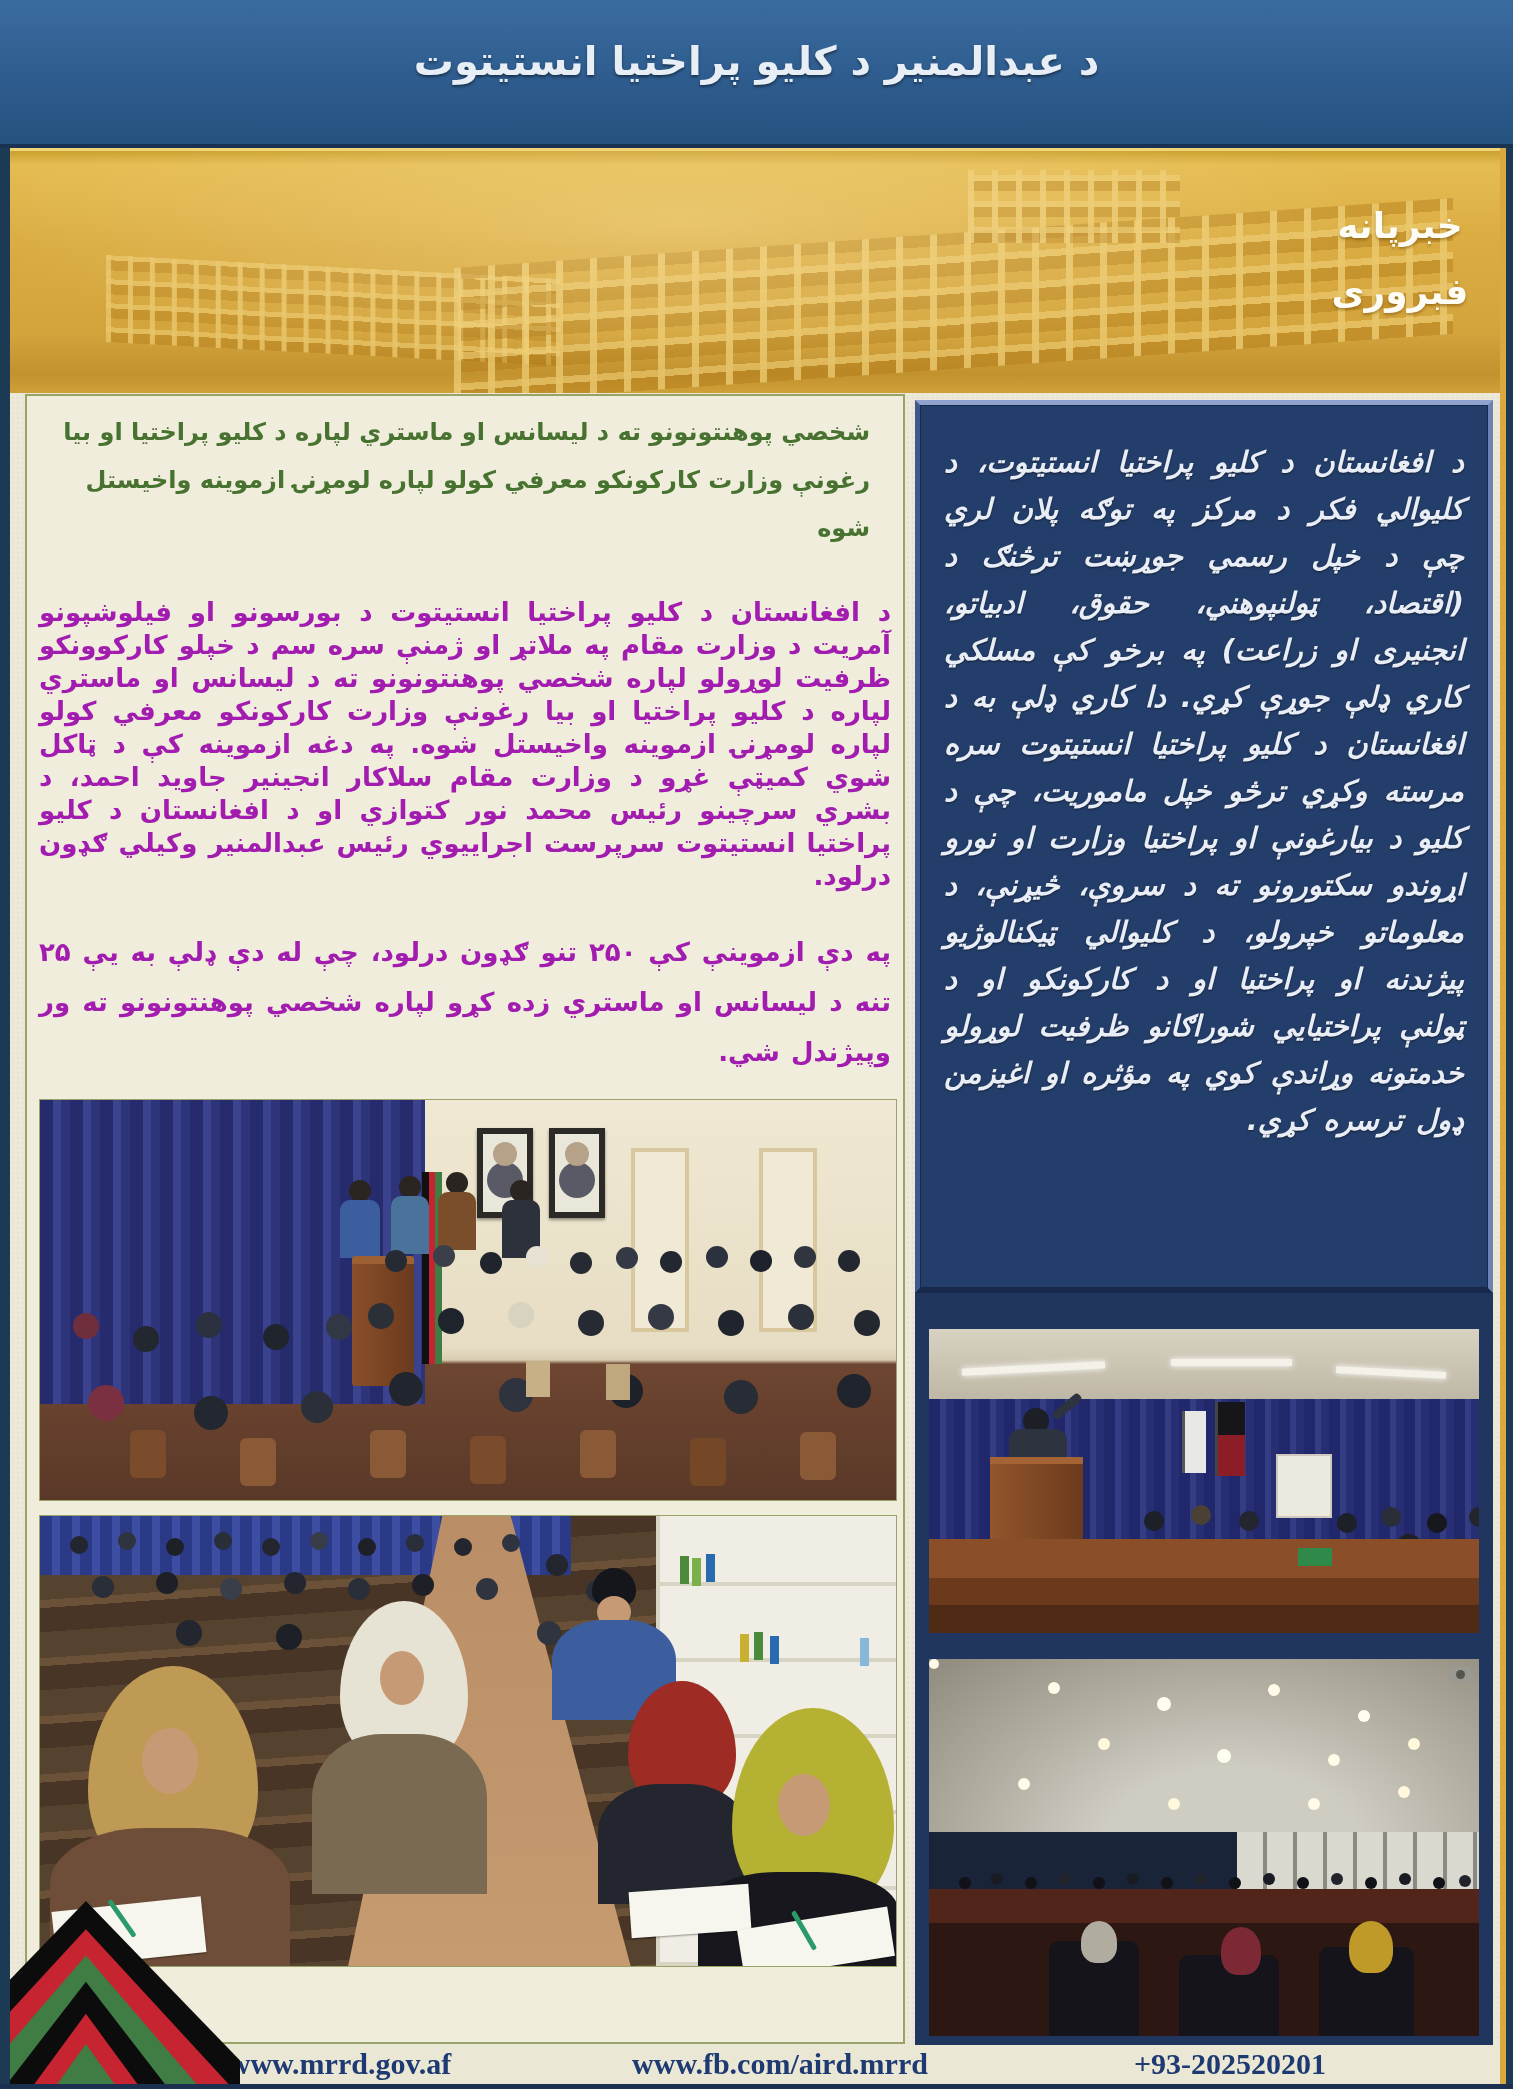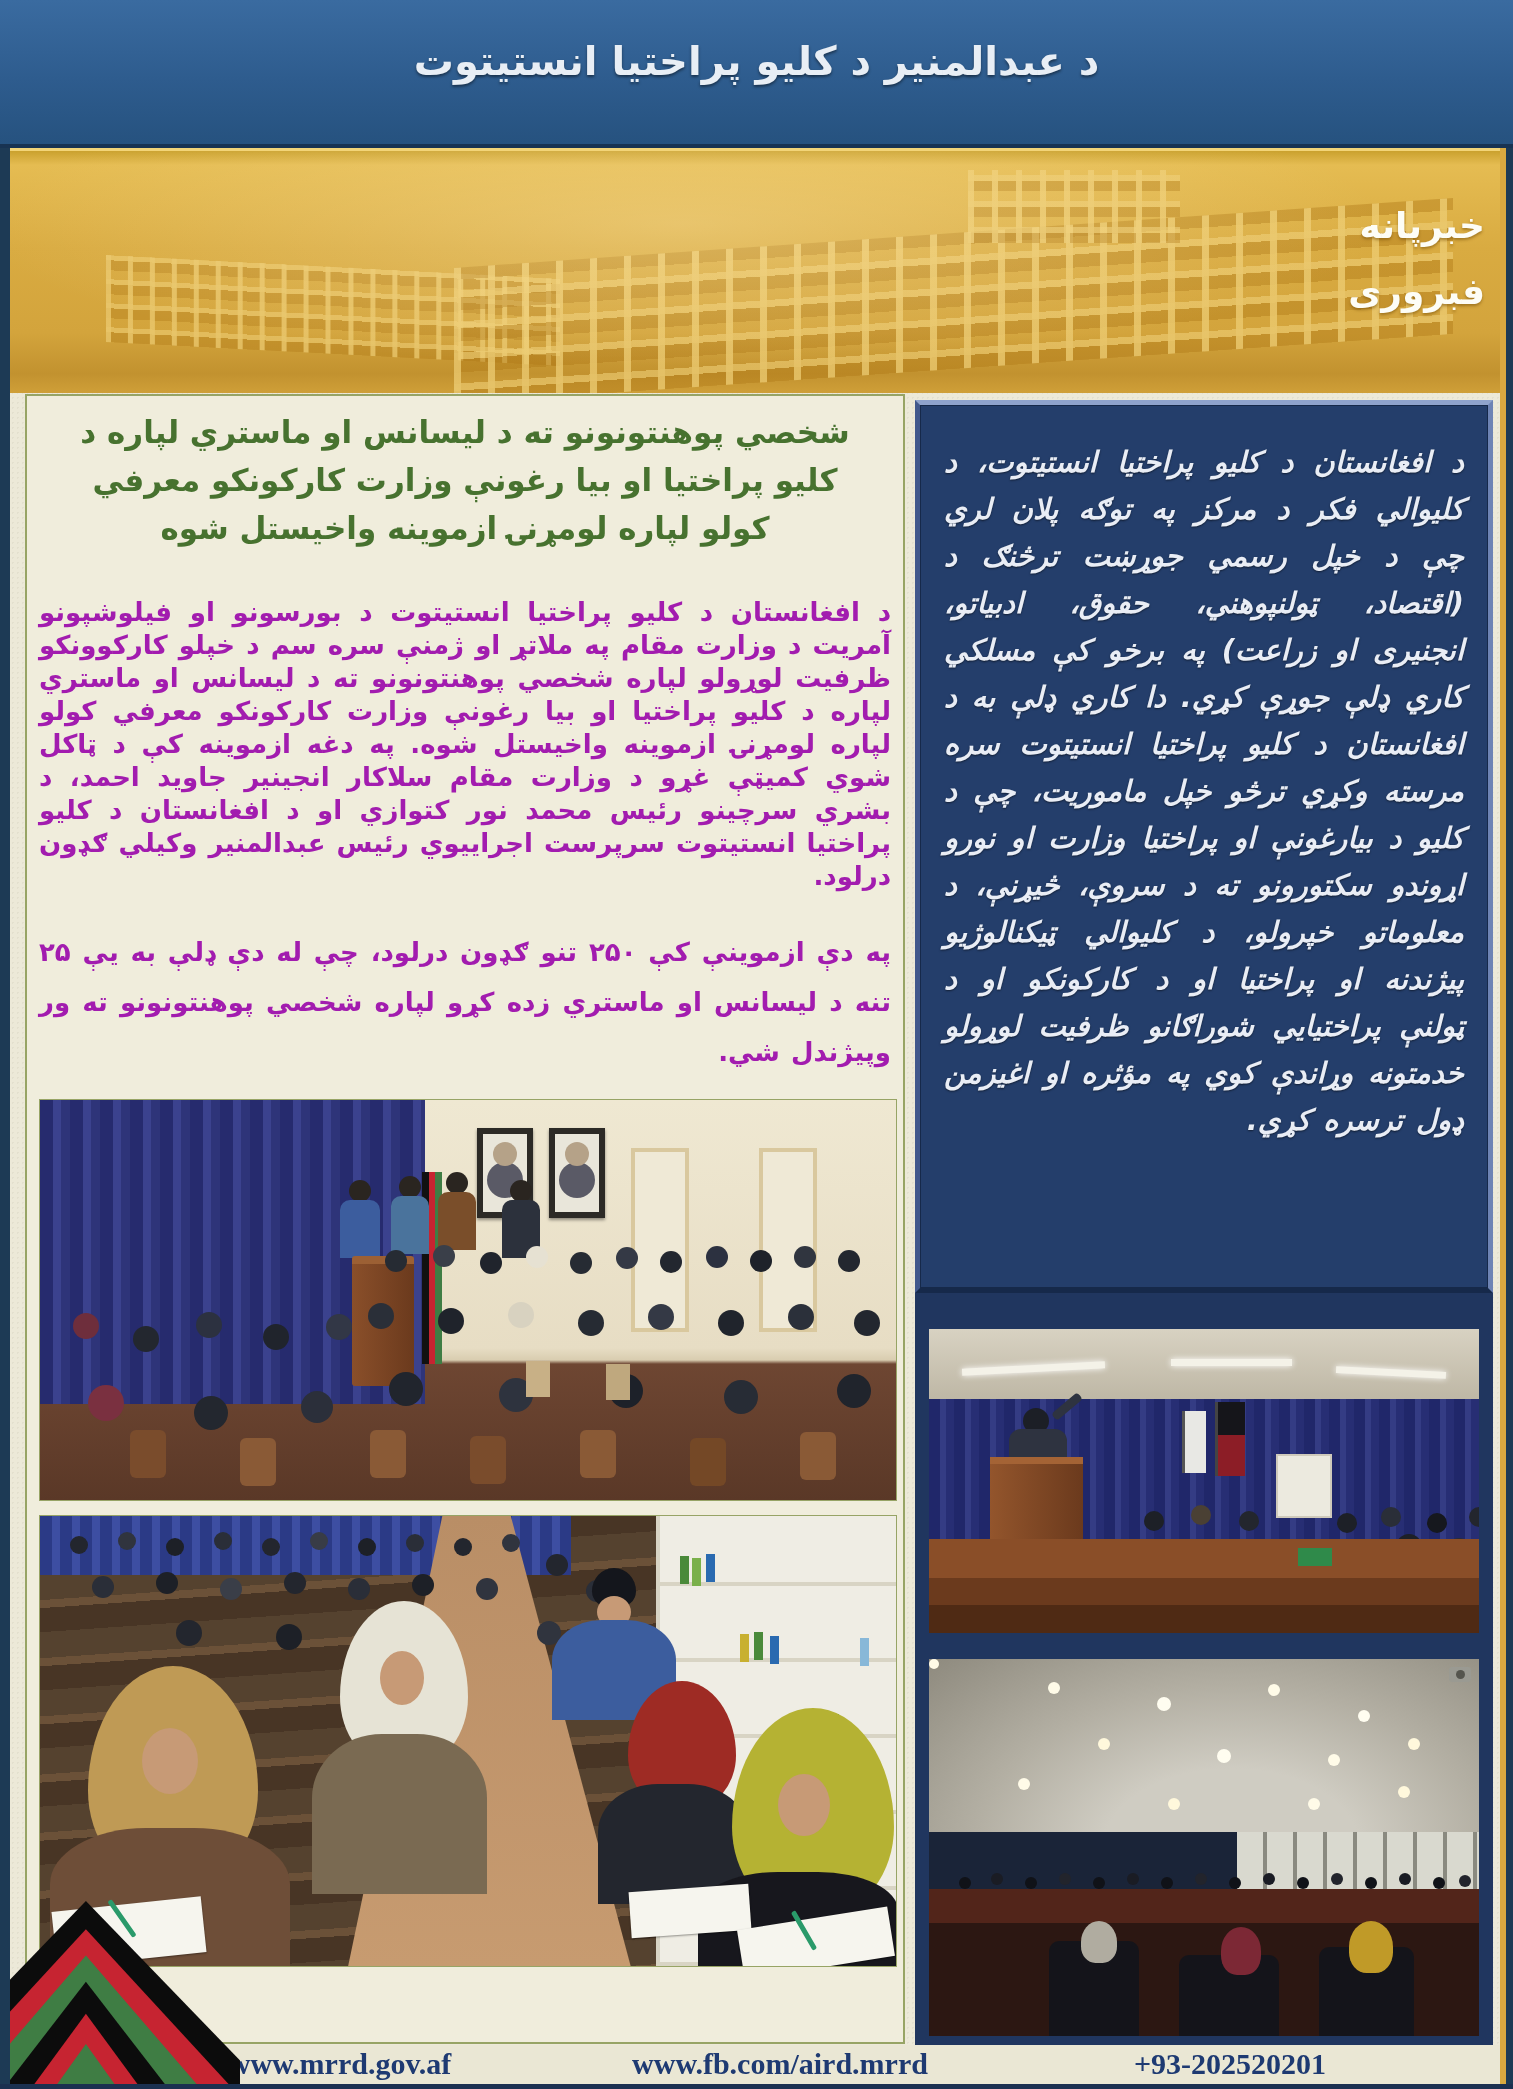--- a/index.html
+++ b/index.html
@@ -71,43 +71,43 @@
   }
   .building.b-tower {
     left:64%; top:8%; width:14%; height:30%;
     background:
       repeating-linear-gradient(90deg, rgba(238,206,118,.9) 0 6px, rgba(0,0,0,0) 6px 24px),
       repeating-linear-gradient(0deg, rgba(176,122,24,.55) 0 10px, rgba(238,206,118,.75) 10px 16px, rgba(0,0,0,0) 16px 26px);
   }
   .banner-haze { position:absolute; inset:0;
     background:radial-gradient(ellipse at 45% 30%, rgba(255,235,180,.35), rgba(0,0,0,0) 60%); }
   .newsletter-label {
-    position:absolute; right:28px; top:42px; width:170px; text-align:right;
+    position:absolute; right:28px; top:42px; width:170px; text-align:center;
     color:#fdfdf6; font-size:36px; font-weight:bold; line-height:66px;
     text-shadow:0 2px 3px rgba(120,80,10,.55); direction:rtl; z-index:12;
   }
   
   .chevron { position:absolute; left:10px; bottom:0; width:230px; height:188px; z-index:11; }
   .chevron div { position:absolute; inset:0; }
   .chv1 { background:#0c0c0c; clip-path:polygon(33% 0, 112% 100%, -46% 100%); }
   .chv2 { background:#c62431; clip-path:polygon(33% 15%, 97% 100%, -31% 100%); }
   .chv3 { background:#3f7d44; clip-path:polygon(33% 29%, 83% 100%, -17% 100%); }
   .chv4 { background:#0c0c0c; clip-path:polygon(33% 43%, 69% 100%, -3% 100%); }
   .chv5 { background:#c62431; clip-path:polygon(33% 60%, 57% 100%, 9% 100%); }
   .chv6 { background:#3f7d44; clip-path:polygon(33% 76%, 47% 100%, 19% 100%); }
 
   
   .left-col {
     position:absolute; left:25px; top:394px; width:880px; height:1650px;
     background:#f0eddc; border:2px solid #97a465; padding:10px 12px 8px;
     overflow:hidden; z-index:5;
   }
   .headline {
-    direction:rtl; text-align:center; color:#47722f; font-weight:bold;
-    font-size:31px; line-height:48px; max-width:810px; margin:2px auto 0;
+    direction:rtl; color:#47722f; font-weight:bold;
+    font-size:24px; line-height:48px; max-width:810px; margin:2px auto 0;
   }
   .body-par {
     direction:rtl; text-align:justify; color:#a21caf; font-weight:bold;
     font-size:26px; line-height:33px; word-spacing:2px;
   }
   .par1 { margin-top:44px; }
   .par2 { margin-top:34px; line-height:50px; }
   .photo-frame-left {
     margin:22px auto 0; width:858px; border:1px solid #97a465; background:#e6dfc8;
     position:relative; overflow:hidden;

